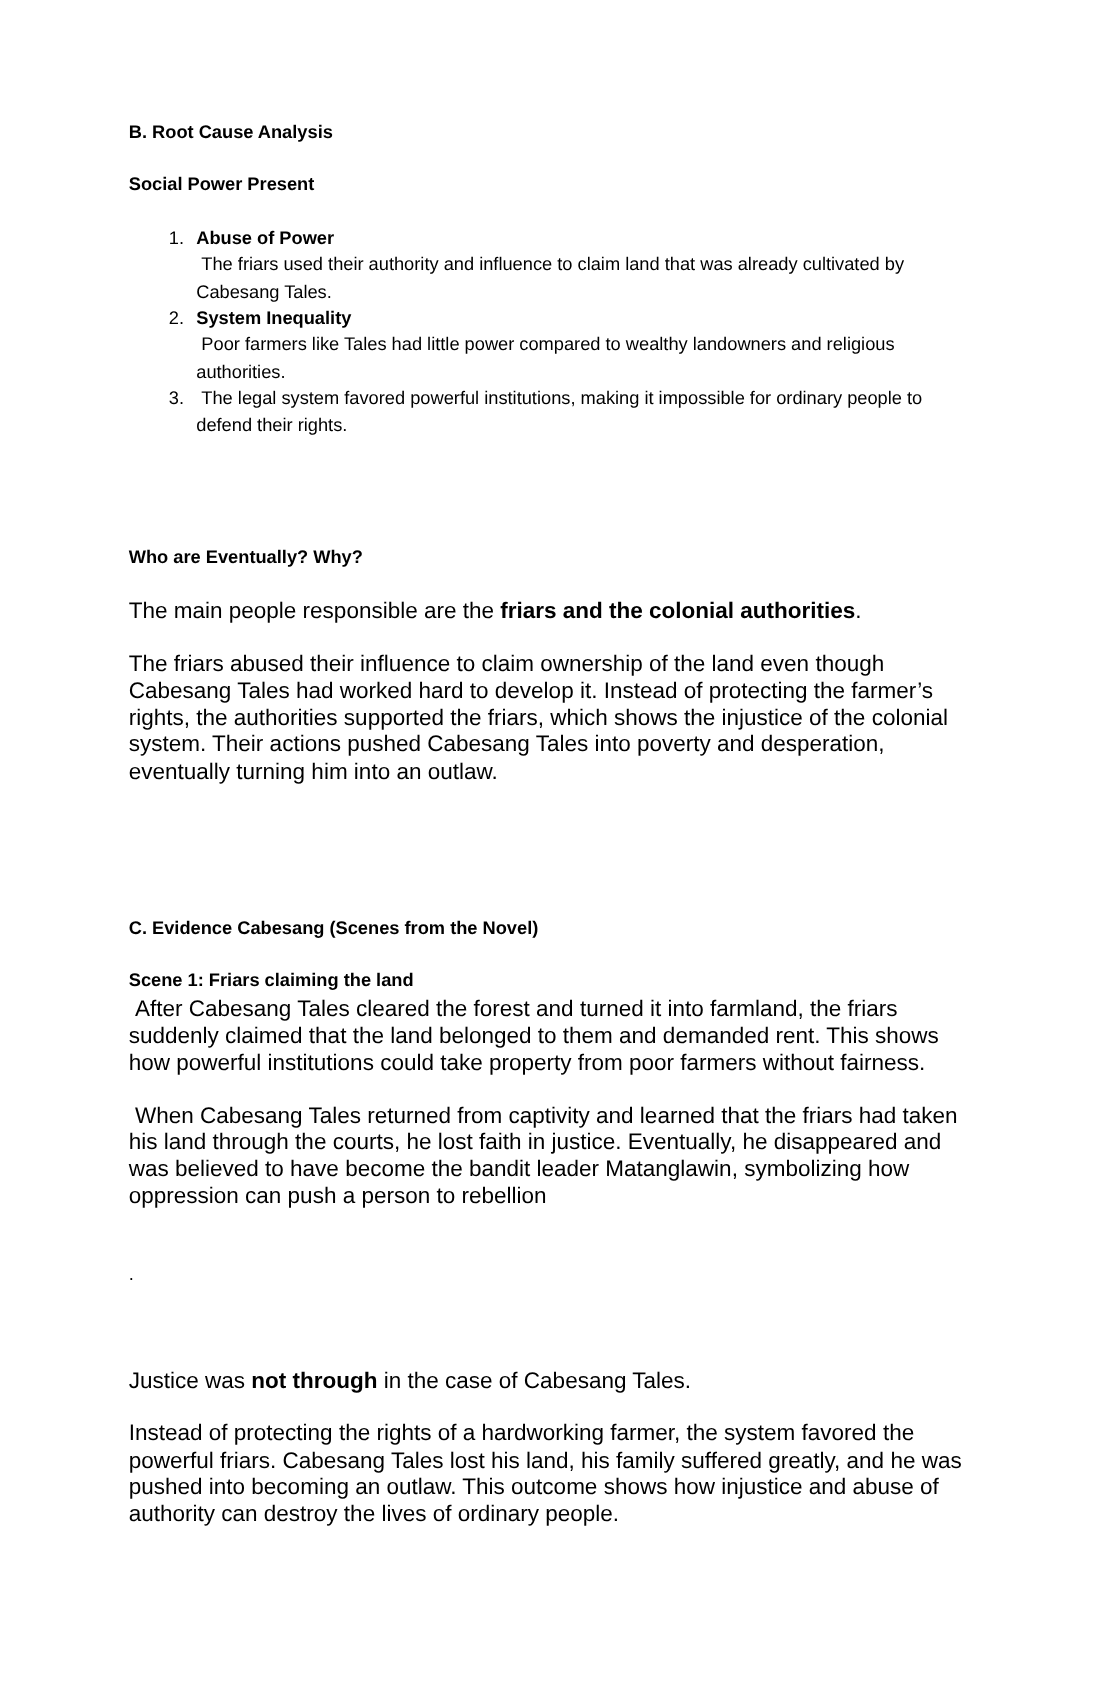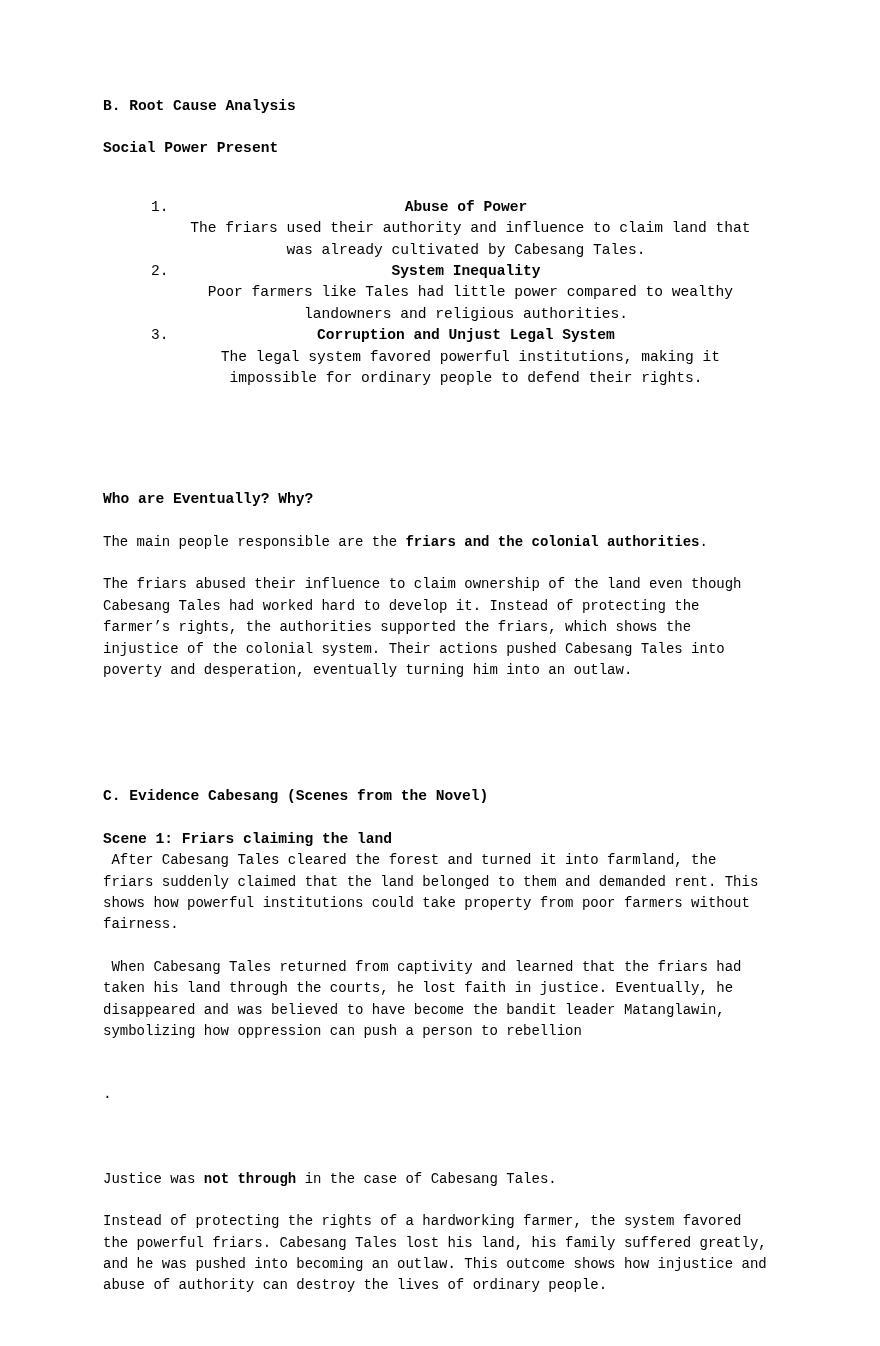--- a/index.html
+++ b/index.html
@@ -18,45 +18,43 @@
   }
   .page {
     position: relative;
     width: 880px;
     height: 1346px;
     box-sizing: border-box;
     padding: 96px 105px 0 103px;
   }
   .doc {
     width: 672px;
-    font-family: Liberation Mono, monospace;
   }
   h3.heading {
     font-size: 14.6px;
     line-height: 21.4px;
     font-weight: bold;
     margin: 0;
     padding: 0;
   }
   p.para {
     margin: 0;
     padding: 0;
-    font-size: 14px;
+    font-size: 18px;
     line-height: 21.4px;
   }
   .spacer-md { height: 21px; }
   .spacer-lg { height: 42px; }
   .spacer-xxl { height: 84px; }
 
   ol.issues {
-    margin: 16px;
+    margin: 0;
     padding: 0;
     list-style: none;
     counter-reset: issue;
-    text-align: center;
   }
   ol.issues > li {
     counter-increment: issue;
     position: relative;
     padding-left: 54px;
     margin: 0;
   }
   ol.issues > li::before {
     content: counter(issue) ".";
     position: absolute;
@@ -101,21 +99,20 @@
     <ol class="issues">
       <li>
         <span class="issue-title">Abuse of Power</span>
         <span class="issue-body"> The friars used their authority and influence to claim land that was already cultivated by Cabesang Tales.</span>
       </li>
       <li>
         <span class="issue-title">System Inequality</span>
         <span class="issue-body"> Poor farmers like Tales had little power compared to wealthy landowners and religious authorities.</span>
       </li>
       <li>
-        <span class="issue-title">Corruption and Unjust Legal System</span>
         <span class="issue-body"> The legal system favored powerful institutions, making it impossible for ordinary people to defend their rights.</span>
       </li>
     </ol>
 
     <div class="spacer-xxl"></div>
 
     <h3 class="heading">Who are Eventually? Why?</h3>
     <div class="spacer-md"></div>
     <p class="para"><span>The main people responsible are the </span><b>friars and the colonial authorities</b><span>.</span></p>
     <div class="spacer-md"></div>

